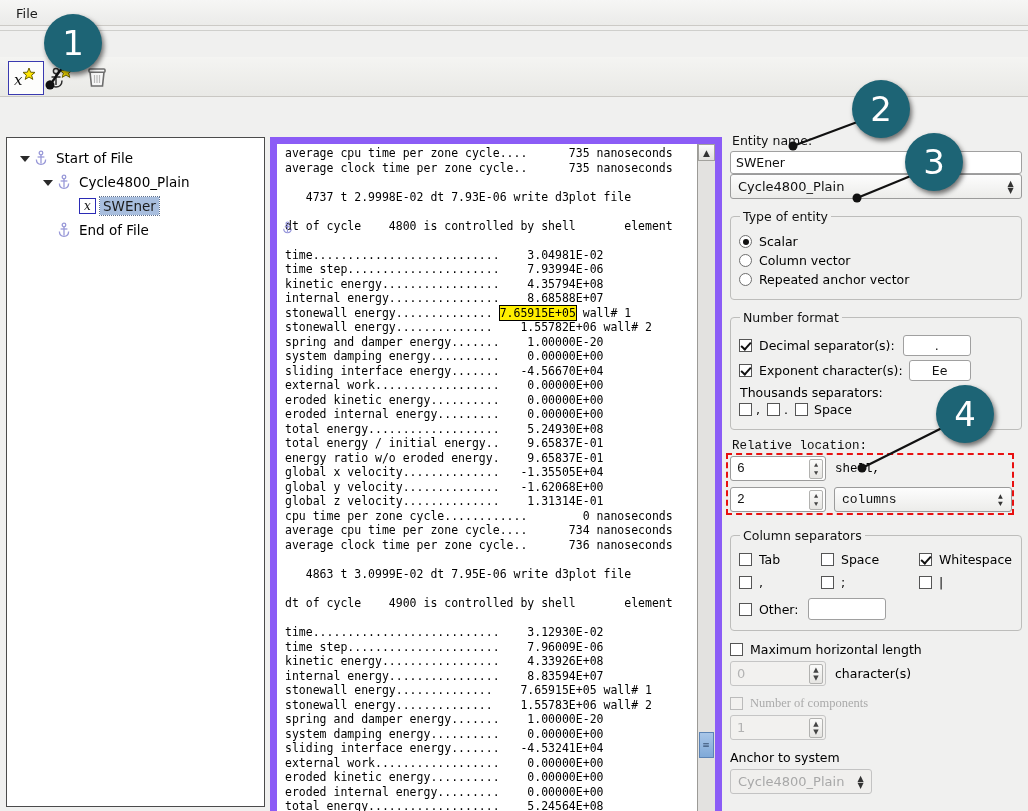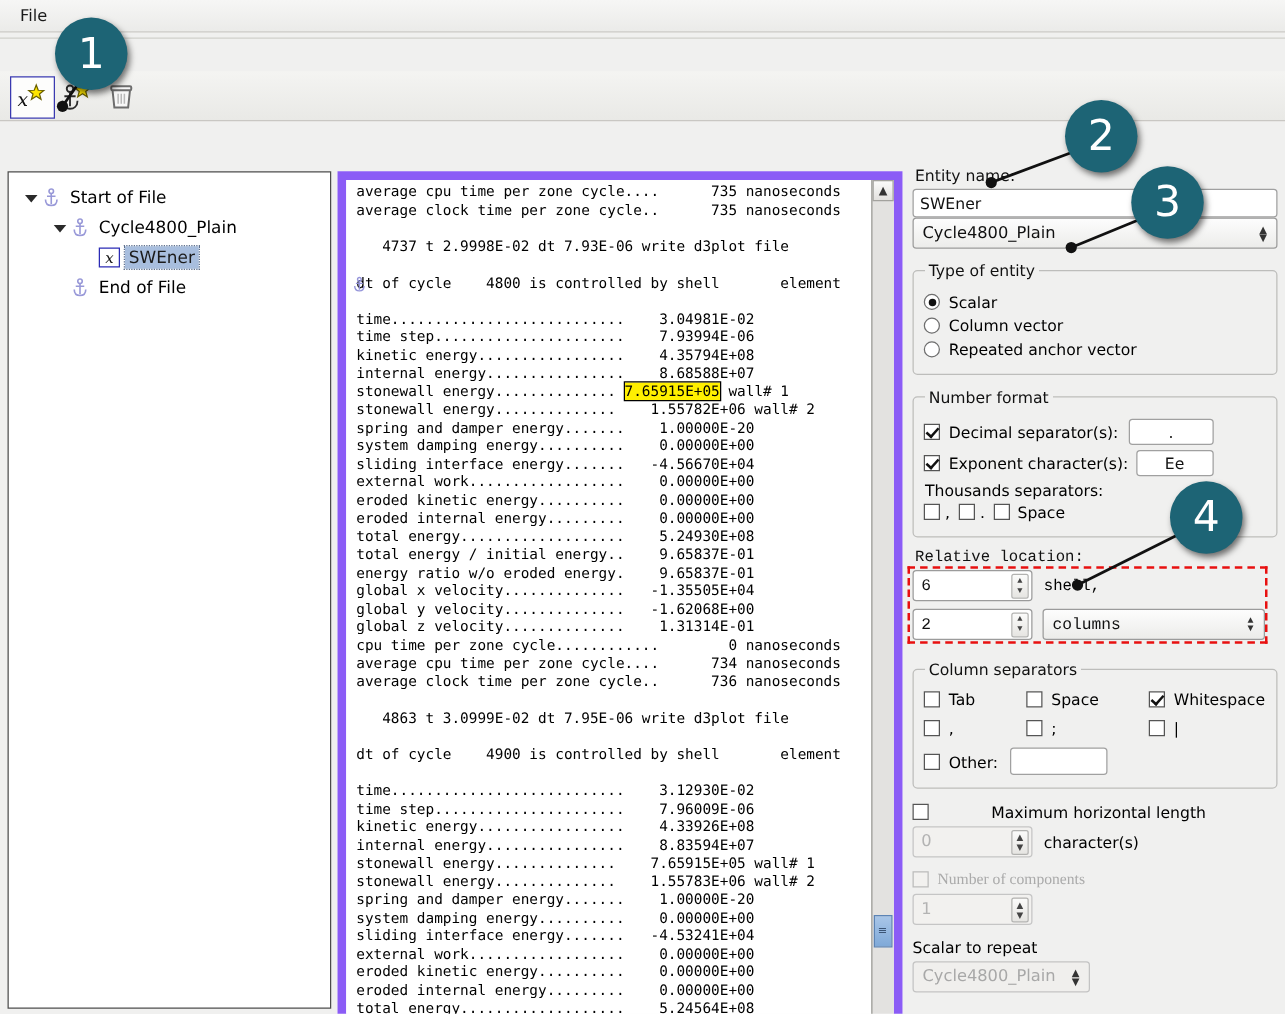--- a/index.html
+++ b/index.html
@@ -490,21 +490,21 @@
           <span class="chk"></span>
           <span>|</span>
         </div>
         <div style="display:flex;align-items:center;margin:8px 0 2px 0;">
           <span class="chk"></span>
           <span style="margin-right:10px;text-align:right;">Other:</span>
           <span class="txtbox" style="width:78px;height:22px;"></span>
         </div>
       </fieldset>
 
-      <div class="check-row" style="margin-top:11px;gap:43px;">
+      <div class="check-row" style="margin-top:11px;">
         <span class="chk"></span>
         <span>Maximum horizontal length</span>
       </div>
       <div style="display:flex;align-items:center;margin-top:3px;">
         <div class="spinbox disabled" style="width:96px;">
           <span>0</span>
           <span class="arrows">
               <span>▲</span>
               <span>▼</span>
             </span>
@@ -517,21 +517,21 @@
         <span class="dim">Number of components</span>
       </div>
       <div class="spinbox disabled" style="width:96px;margin-top:3px;">
         <span>1</span>
         <span class="arrows">
             <span>▲</span>
             <span>▼</span>
           </span>
       </div>
 
-      <div style="margin-top:10px;">Scalar to repeat</div>
+      <div style="margin-top:10px;">Anchor to system</div>
       <div class="combo disabled" style="width:142px;margin-top:4px;">
         <span>Cycle4800_Plain</span>
         <span class="spin">
             <span>▲</span>
             <span>▼</span>
           </span>
       </div>
     </div>
   </div>
 </div>

